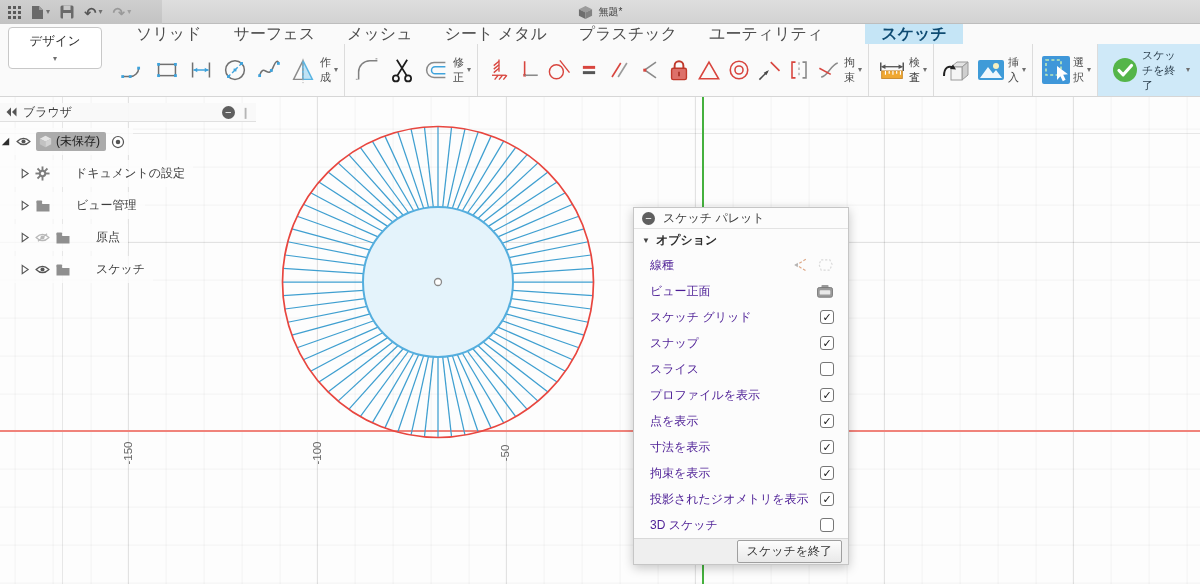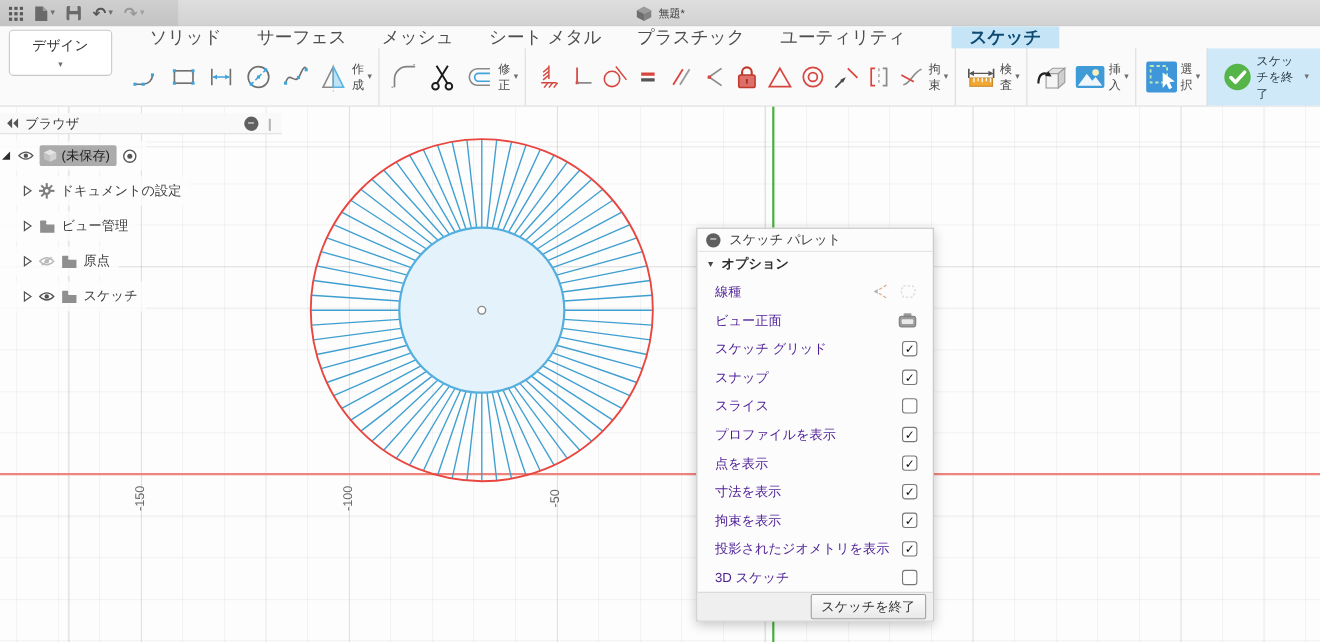--- a/index.html
+++ b/index.html
@@ -63,21 +63,21 @@
   .browser-header .spacer { flex:1; }
   .grip { color:#b5b5b5; font-size:11px; }
   .btree { padding-top:6px; display:flex; flex-direction:column; gap:5px; }
   .brow { display:flex; align-items:center; height:27px; gap:5px; width:fit-content;
           background:rgba(252,252,252,.8); padding-right:8px; }
   .brow .ind { width:14px; }
   .badge-minus { width:13px; height:13px; border-radius:50%; background:#5f5f5f; color:#fff;
                  display:flex; align-items:center; justify-content:center; font-size:11px; line-height:1; }
   .root-chip { display:flex; align-items:center; gap:4px; background:#ababab; border-radius:2px;
                padding:1px 6px 1px 3px; color:#222; }
-  .tree-label { color:#3d3d3d; }
+  .tree-label { color:#3d3d3d;margin-left:20px; }
 
   
   .palette { position:absolute; left:633px; top:110px; width:216px; height:358px; background:#fcfcfc;
              border:1px solid #c6c6c6; box-shadow:0 3px 10px rgba(0,0,0,.22); display:flex; flex-direction:column; }
   .pal-header { height:22px; display:flex; align-items:center; gap:8px; padding:0 8px;
                 border-bottom:1px solid #e3e3e3; color:#3c3c3c; }
   .pal-section { height:24px; display:flex; align-items:center; gap:6px; padding:0 8px;
                  font-weight:bold; color:#2d2d2d; }
   .tri-down { font-size:8px; color:#444; }
   .pal-rows { flex:1; }

